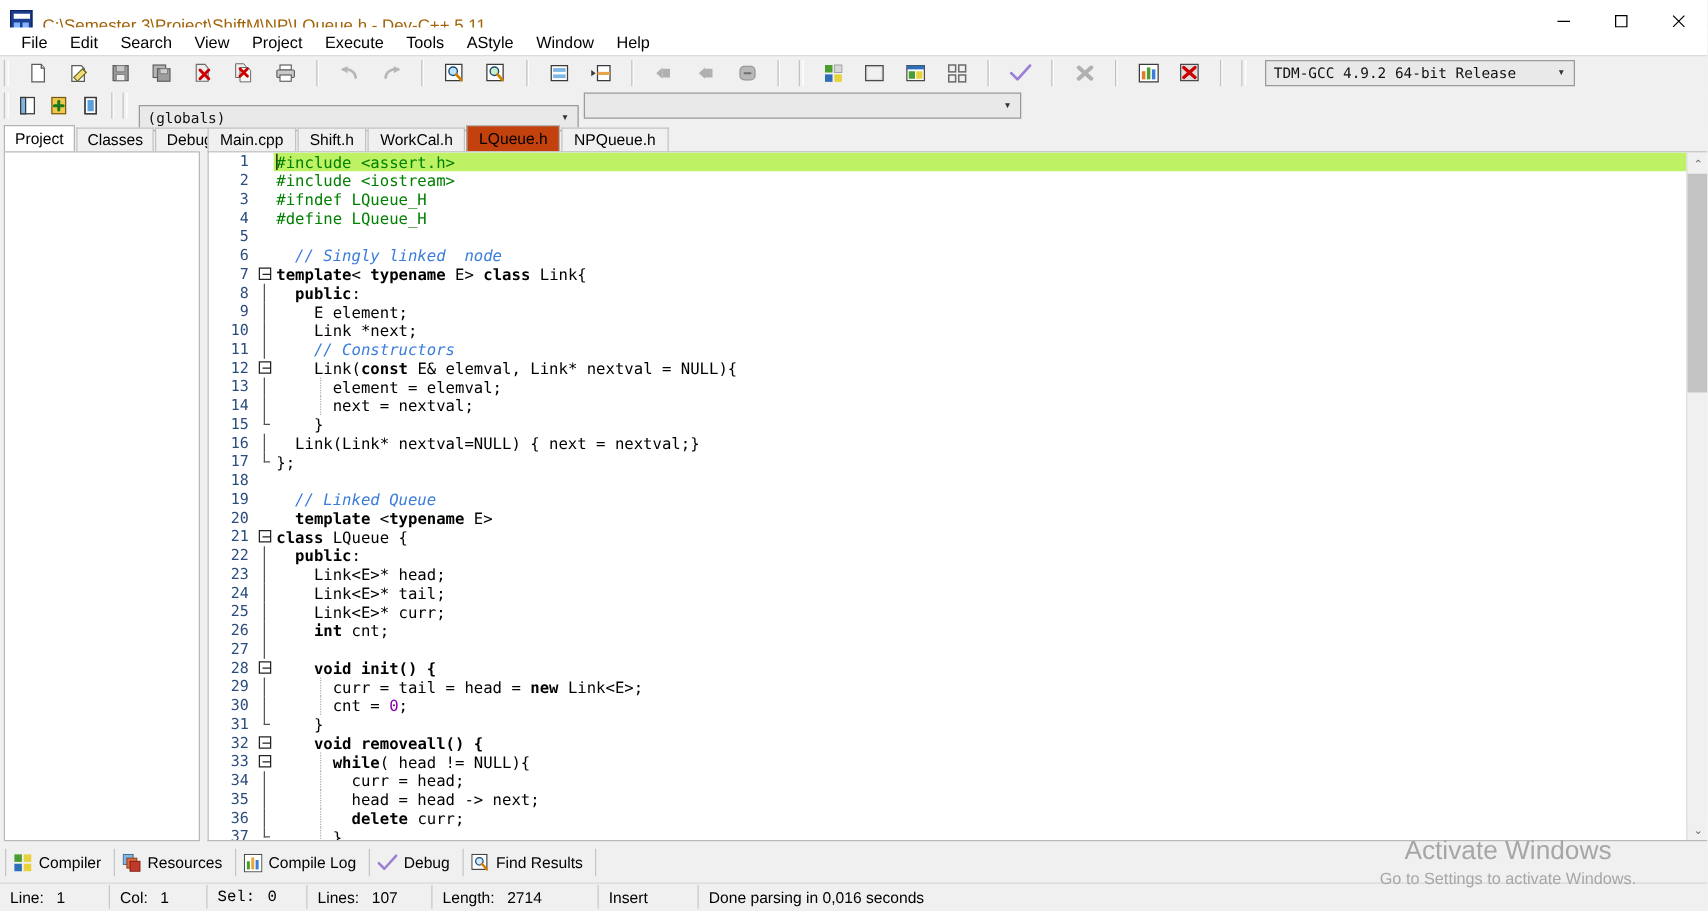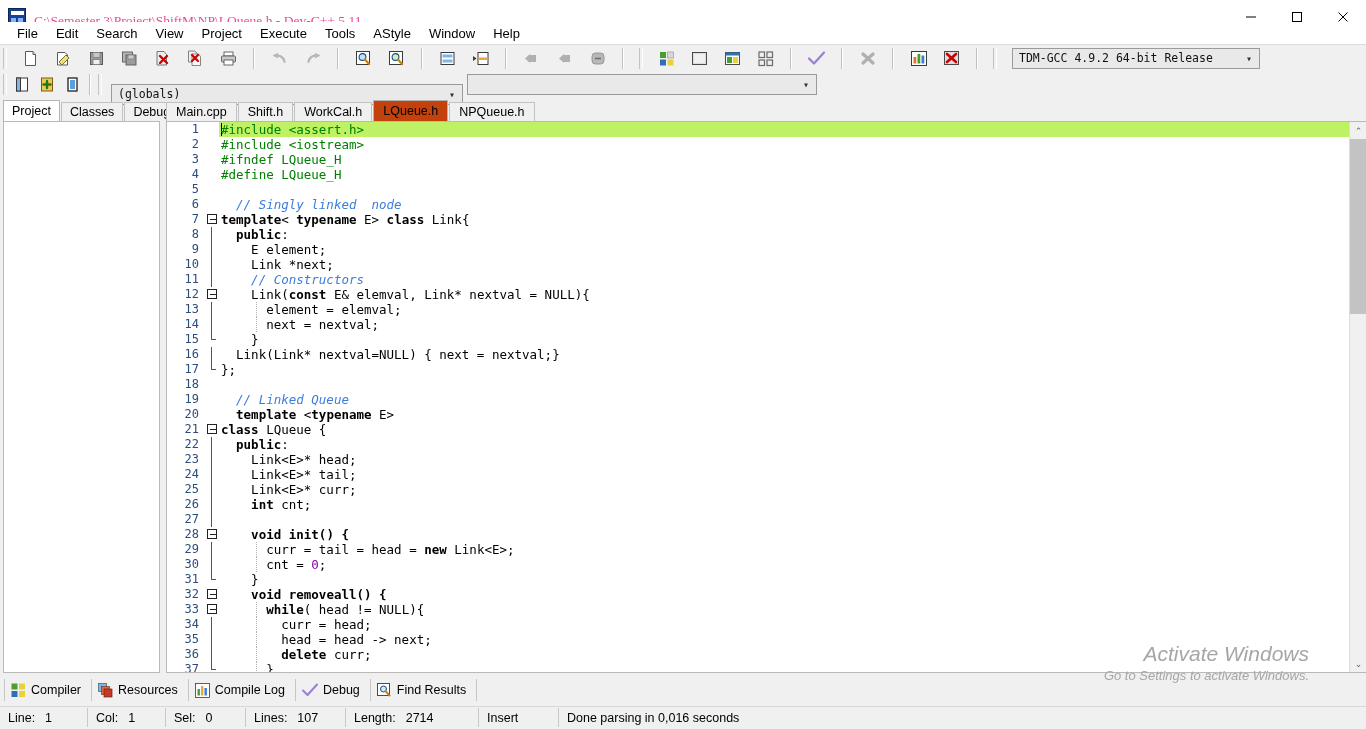--- a/index.html
+++ b/index.html
@@ -30,22 +30,22 @@
   .title-ico::before{
     content:""; position:absolute; left:2px; top:2px; width:13px; height:4px;
     background:#ffffff; font-size:3px;
   }
   .title-ico::after{
     content:""; position:absolute; left:2px; top:9px; width:5px; height:6px;
     background:#7fb6ff;
     box-shadow: 7px 0 0 #7fb6ff;
   }
   .title-text{
-    font-size:13.5px; color:#ec4899; white-space:nowrap;
-    font-family:Liberation Serif, serif;
+    font-size:13.5px; color:#a16207; white-space:nowrap;
+    font-family:Liberation Sans, sans-serif;
     margin-top:8px;
   }
   .winctl { position:absolute; right:0; top:0; height:33px; display:flex; }
   .wbtn { width:46px; height:33px; display:flex; align-items:center; justify-content:center; }
   .wbtn svg { display:block; }
 
   
   .menubar{
     position:absolute; top:22px; left:0; width:1366px; height:22px;
     display:flex; align-items:center; padding-left:8px;
@@ -179,22 +179,22 @@
     color:#606060; font-size:9px;
   }
   .vs-arrow.bottom{ position:absolute; bottom:0; left:0; }
   .vs-track{ position:absolute; top:17px; bottom:17px; left:0; width:17px; background:#f0f0f0; }
   .vs-thumb{
     position:absolute; top:0px; left:0; width:17px; height:175px; background:#c3c3c3;
   }
 
   
   .watermark{
-    position:absolute; right:57px; bottom:44px; text-align:right;
-    pointer-events:none; z-index:5;font-style:italic;
+    position:absolute; right:57px; bottom:17px; text-align:center;
+    pointer-events:none; z-index:5;
   }
   .wm1{ font-size:21px; color:#a6a6a6; font-family:"Liberation Sans", sans-serif; line-height:26px; }
   .wm2{ font-size:13px; color:#a6a6a6; font-family:"Liberation Sans", sans-serif; line-height:18px; }
 
   
   .bottomtabs{
     position:absolute; top:678px; left:0; width:1366px; height:24px;
     display:flex; align-items:center; padding-left:4px;
     background:#f0f0f0;
   }
@@ -649,21 +649,21 @@
 
   <div class="statusbar">
     <div class="scell" style="width:88px;">
       <span class="lbl">Line:</span>
       <span class="val">1</span>
     </div>
     <div class="scell" style="width:78px;">
       <span class="lbl">Col:</span>
       <span class="val">1</span>
     </div>
-    <div class="scell" style="width:80px;">
+    <div class="scell" style="width:80px;font-family:Liberation Mono, monospace;">
       <span class="lbl">Sel:</span>
       <span class="val">0</span>
     </div>
     <div class="scell" style="width:100px;">
       <span class="lbl">Lines:</span>
       <span class="val">107</span>
     </div>
     <div class="scell" style="width:133px;">
       <span class="lbl">Length:</span>
       <span class="val">2714</span>

